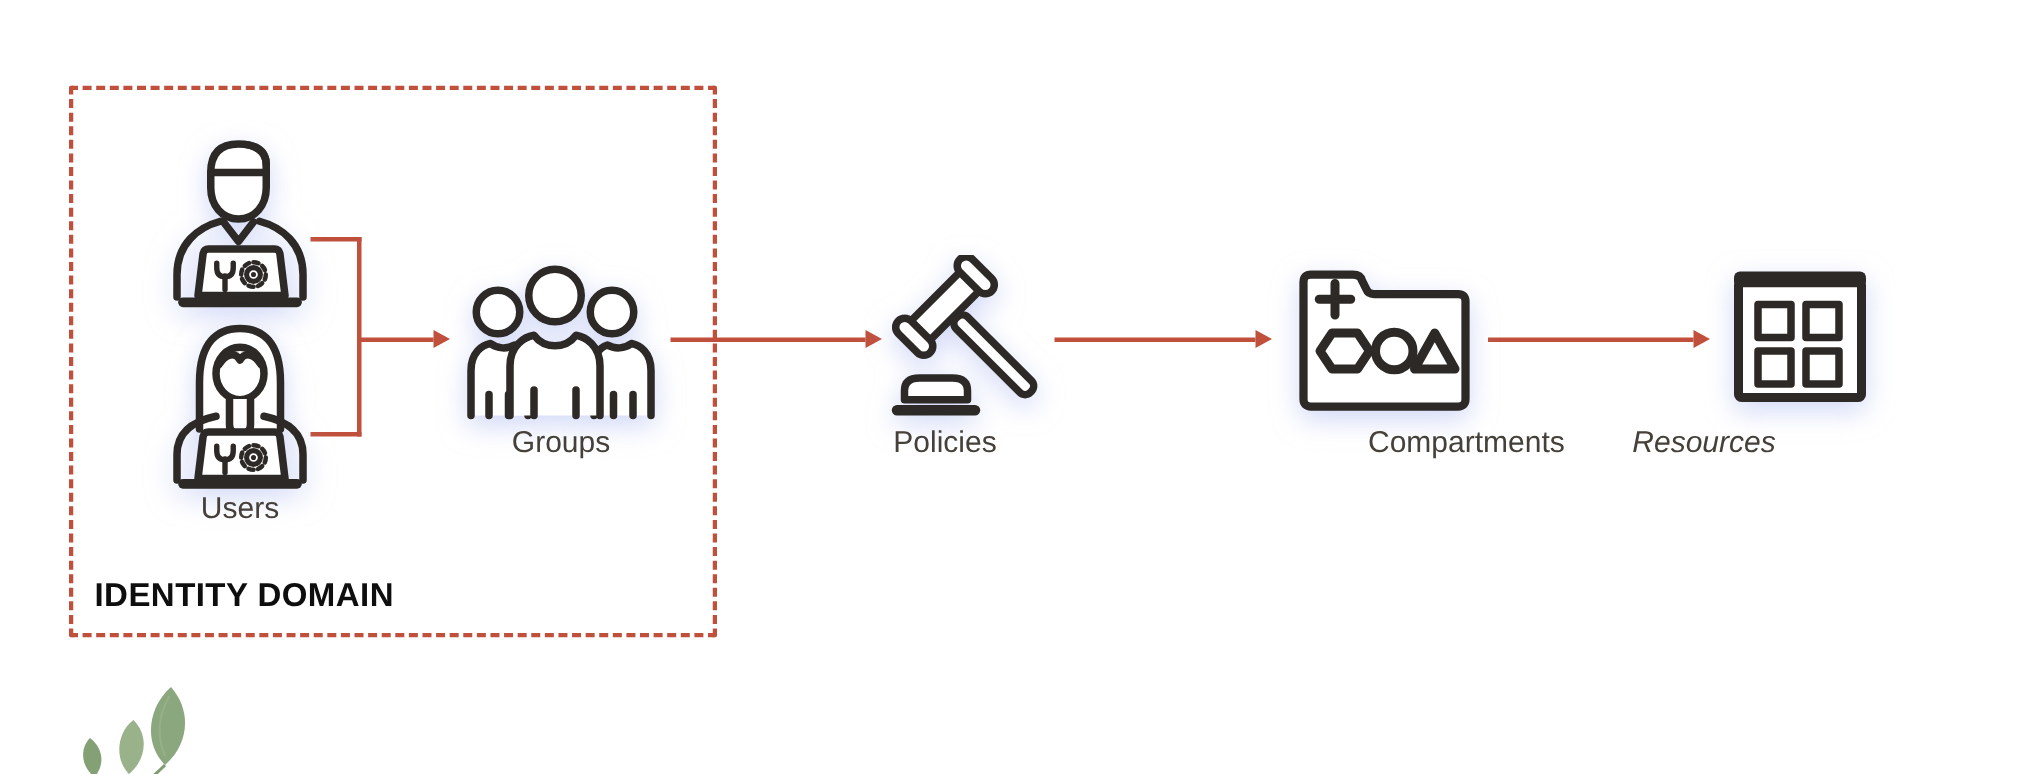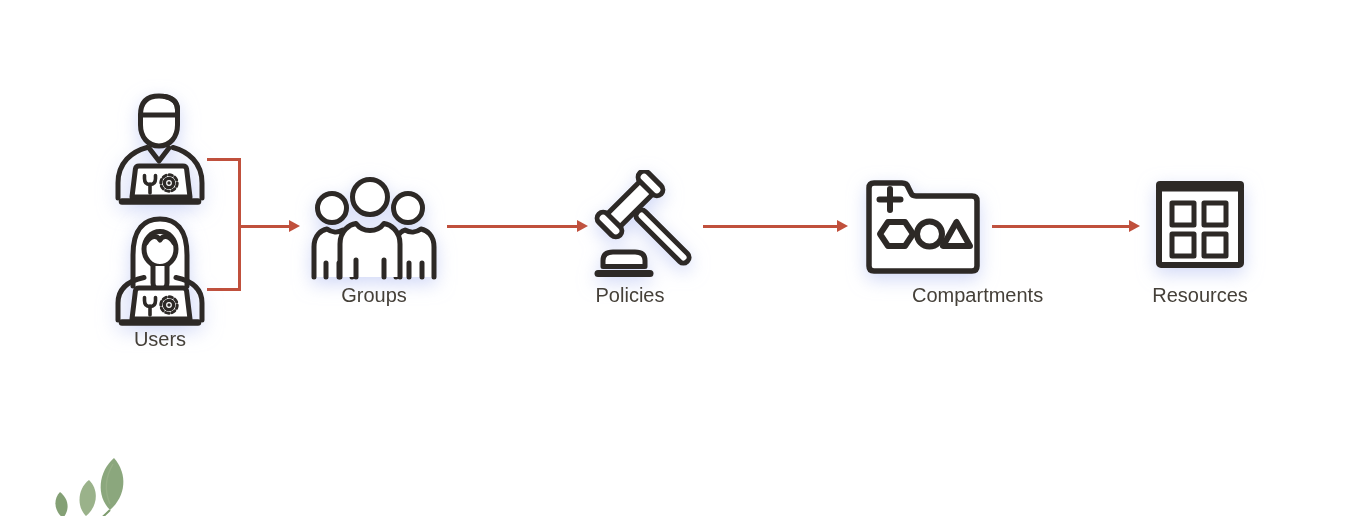--- a/index.html
+++ b/index.html
@@ -47,20 +47,23 @@
   .leaf{position:absolute;left:36px;top:458px;z-index:0;}
   svg{display:block;}
   .st{fill:none;stroke:currentColor;stroke-linecap:round;stroke-linejoin:round;}
   .stw{fill:#fff;stroke:currentColor;stroke-linecap:round;stroke-linejoin:round;}
 </style>
 </head>
 <body>
 
 <div class="stage">
 
+  <div class="identity-box">
+    <div class="identity-label">IDENTITY DOMAIN</div>
+  </div>
 
   <div>
     <div class="line" style="left:207px;top:158px;width:34px;height:3px;"></div>
     <div class="line" style="left:207px;top:288px;width:34px;height:3px;"></div>
     <div class="line" style="left:238px;top:158px;width:3px;height:133px;"></div>
     <div class="line" style="left:238px;top:225px;width:51px;height:3px;"></div>
     <div class="head" style="left:289px;top:220px;"></div>
   </div>
 
   <div>
@@ -157,21 +160,21 @@
 
   <div>
     <svg class="node-icon" style="left:1152px;top:178px;" width="96" height="94" viewBox="0 0 96 94">
       <rect class="stw" stroke-width="6" x="7" y="10" width="82" height="77" rx="2"></rect>
       <rect x="4" y="3" width="88" height="10.5" rx="4" fill="currentColor"></rect>
       <rect class="st" stroke-width="5" x="20" y="25" width="22" height="22"></rect>
       <rect class="st" stroke-width="5" x="52" y="25" width="22" height="22"></rect>
       <rect class="st" stroke-width="5" x="20" y="56" width="22" height="22"></rect>
       <rect class="st" stroke-width="5" x="52" y="56" width="22" height="22"></rect>
     </svg>
-    <div class="node-label" style="left:1140px;top:284px;width:120px;">Resources</div>
+    <div class="node-label" style="left:1076px;top:284px;width:120px;font-style:italic;">Resources</div>
   </div>
 
   <svg class="leaf" width="104" height="70" viewBox="0 0 104 70">
     <path d="M74 52 C66 60 60 65 52 70" fill="none" stroke="var(--stem-green)" stroke-width="2"></path>
     <path d="M50 58 C48 64 46 68 42 72" fill="none" stroke="var(--stem-green)" stroke-width="2"></path>
     <path d="M27 60 C29 66 32 70 36 74" fill="none" stroke="var(--stem-green)" stroke-width="2"></path>
     <path d="M78 0 C92 16 90 38 74 52 C60 38 62 14 78 0 Z" fill="var(--leaf-green)"></path>
     <path d="M53 22 C63 32 62 48 50 58 C40 48 42 30 53 22 Z" fill="var(--leaf-green-light)"></path>
     <path d="M24 34 C33 41 34 52 27 60 C18 53 17 41 24 34 Z" fill="var(--leaf-green-dark)"></path>
     <path d="M77 6 C70 18 68 32 74 46" fill="none" stroke="var(--leaf-green-light)" stroke-width="1.4" opacity="0.8"></path>

